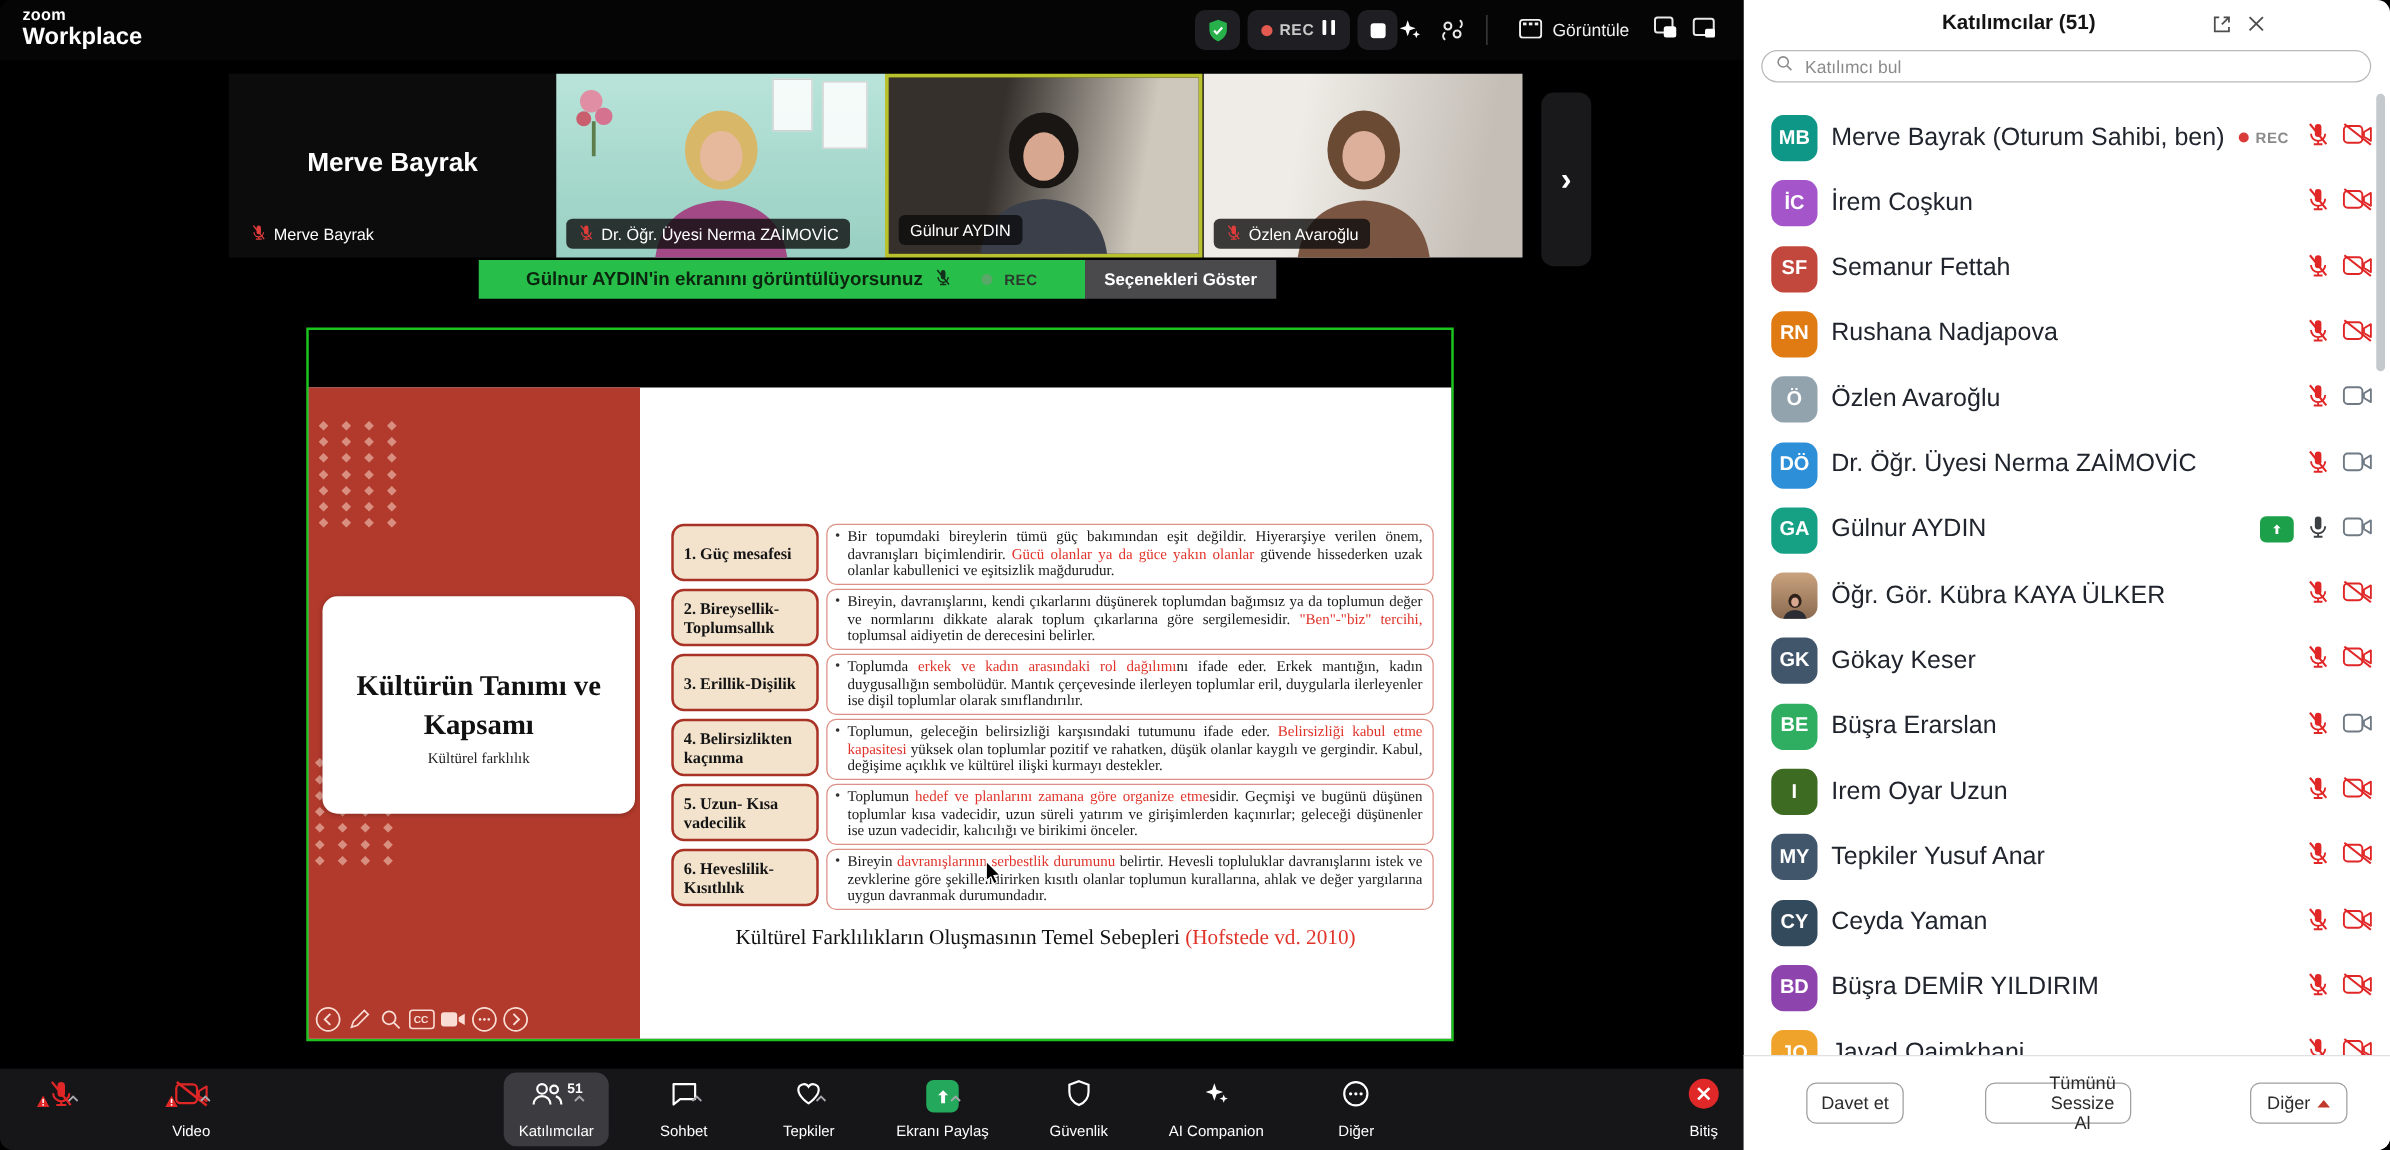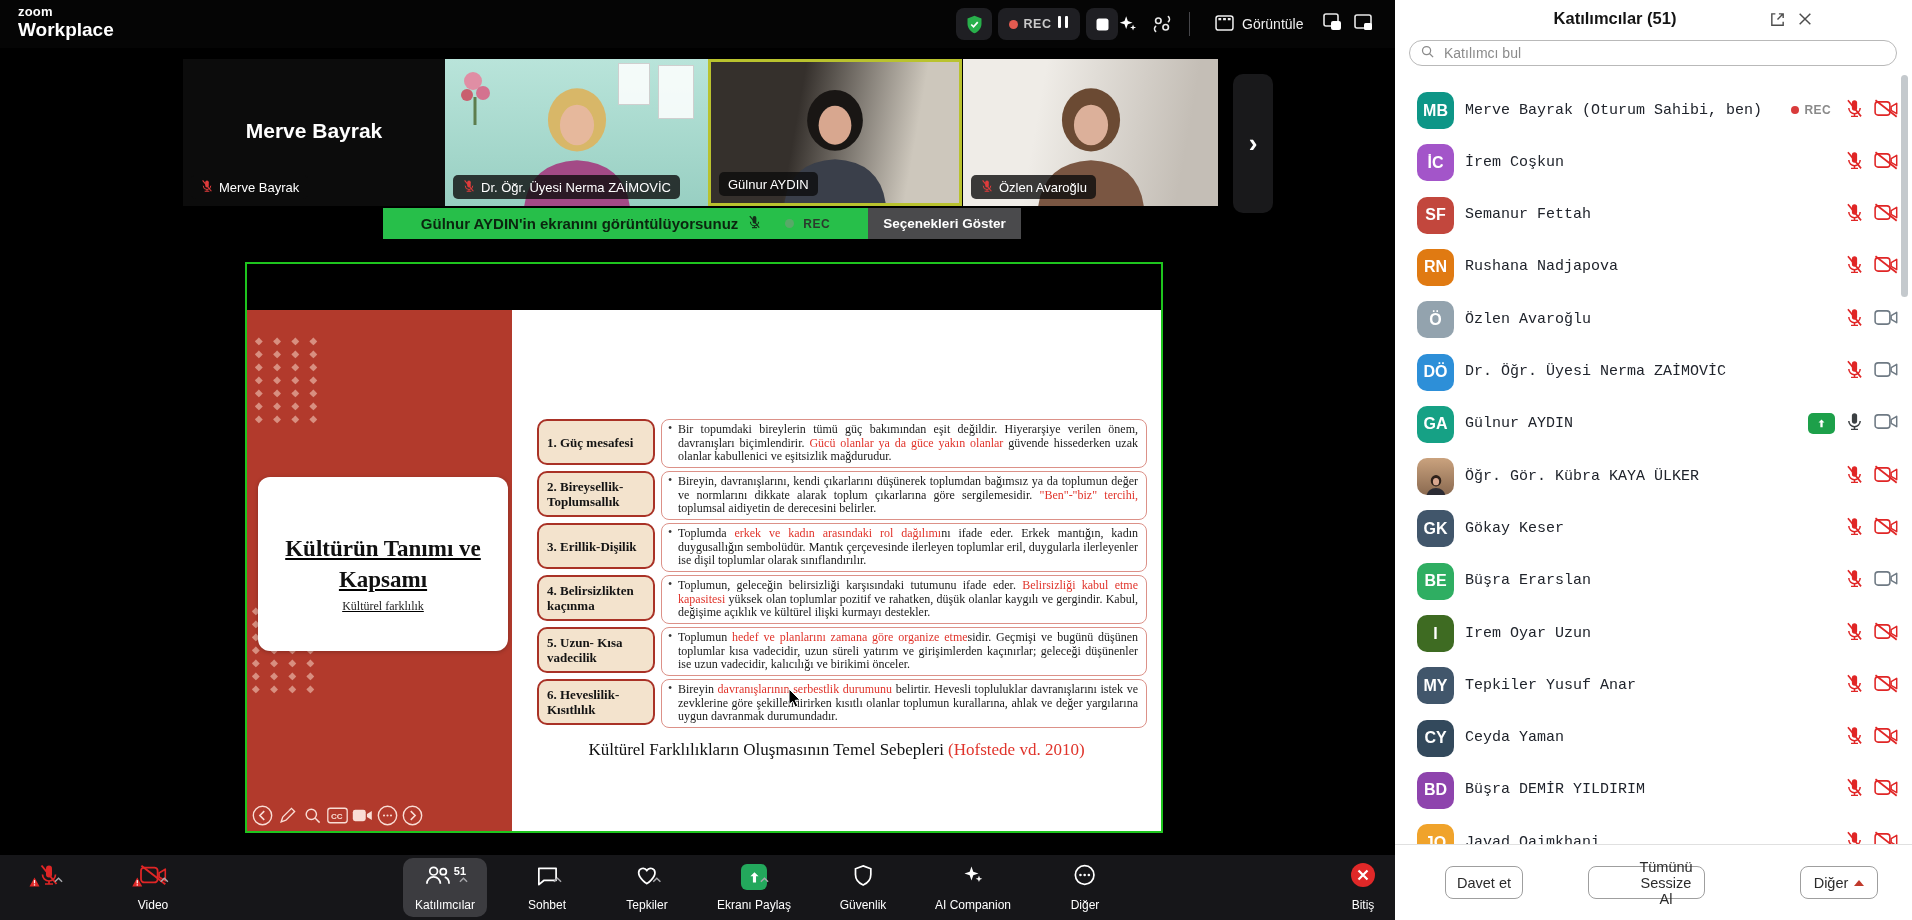--- a/index.html
+++ b/index.html
@@ -1,17 +1,17 @@
 <!DOCTYPE html>
 <html><head>
 <meta charset="utf-8">
 <style>
   html,body{margin:0;padding:0;background:#000;}
   #app{position:relative;width:1912px;height:920px;background:#000;overflow:hidden;
-       font-family:"Liberation Sans",sans-serif;-webkit-font-smoothing:antialiased;}
+       font-family:"Liberation Sans",sans-serif;border-radius:10px;-webkit-font-smoothing:antialiased;}
   
   .topbar{position:absolute;left:0;top:0;width:1395px;height:48px;background:#050505;}
   .logo{position:absolute;left:18px;top:5px;color:#fff;line-height:1;}
   .logo-top{font-size:13px;font-weight:700;letter-spacing:.2px;}
   .logo-bottom{font-size:19px;font-weight:700;margin-top:2px;}
   .tb-pill{position:absolute;top:8px;height:32px;background:#1f1f23;border-radius:8px;
            display:flex;align-items:center;justify-content:center;gap:6px;color:#e8e8e8;}
   .rec-dot{width:9px;height:9px;border-radius:50%;background:#e25a50;display:inline-block;}
   .rec-text{font-size:12.5px;font-weight:700;color:#c9c9c9;letter-spacing:.5px;}
   .tb-divider{position:absolute;left:1189px;top:12px;width:1px;height:24px;background:#46464a;}
@@ -44,21 +44,21 @@
   
   .share-frame{position:absolute;left:245px;top:214px;width:918px;height:571px;
                border:2px solid #1ec41e;box-sizing:border-box;background:#000;}
   .slide{position:absolute;left:0;top:46px;width:914px;height:521px;background:#fff;
          font-family:"Liberation Serif",serif;}
   .slide-red{position:absolute;left:0;top:0;width:265px;height:100%;background:#b23a2c;}
   .diamonds{position:absolute;color:rgba(247,214,198,.55);font-size:10px;line-height:13px;
             letter-spacing:4px;white-space:pre-line;}
   .title-box{position:absolute;left:11px;top:167px;width:250px;height:174px;background:#fff;
              border-radius:12px;box-shadow:0 1px 4px rgba(0,0,0,.25);text-align:center;box-sizing:border-box;
-             padding-top:56px;text-decoration:underline;}
+             padding-top:56px;}
   .slide-title{font-size:23px;font-weight:700;color:#111;line-height:31px;}
   .slide-sub{font-size:12px;color:#222;margin-top:4px;}
   .srow{position:absolute;left:0;width:914px;height:48px;}
   .srow-label{position:absolute;left:290px;top:0;width:118px;height:46px;background:#f3e3cd;
               border:2px solid #a93226;border-radius:10px;box-sizing:border-box;
               display:flex;align-items:center;padding:0 8px;font-size:13px;font-weight:700;color:#141414;
               line-height:15px;}
   .srow-text{position:absolute;left:414px;top:0;width:486px;min-height:44px;background:#fff;
              border:1.5px solid #dc9188;border-radius:8px;box-sizing:border-box;
              padding:3px 8px 3px 16px;font-size:12px;line-height:13.6px;color:#1a1a1a;text-align:justify;}
@@ -91,21 +91,21 @@
   .search{position:absolute;left:14px;top:40px;width:488px;height:26px;border:1px solid #b9b9b9;
           border-radius:14px;box-sizing:border-box;display:flex;align-items:center;padding:0 10px;gap:7px;}
   .search input{border:none;outline:none;flex:1;font-size:14px;color:#0f172a;background:transparent;
                 font-family:"Liberation Sans",sans-serif;}
   .search input::placeholder{color:#8b8b8b;}
   .plist{position:absolute;left:0;top:74px;width:517px;height:771px;overflow:hidden;padding-left:16px;}
   .p-row{position:absolute;left:0;width:517px;height:52px;}
   .avatar{position:absolute;left:22px;top:8px;width:37px;height:37px;border-radius:10px;color:#fff;
           font-size:16px;font-weight:700;display:flex;align-items:center;justify-content:center;overflow:hidden;}
   .p-name{position:absolute;left:70px;top:0;height:52px;display:flex;align-items:center;
-          font-size:15px;color:#20242c;max-width:290px;white-space:nowrap;font-family:Liberation Mono, monospace;}
+          font-size:20px;color:#20242c;max-width:290px;white-space:nowrap;}
   .p-icons{position:absolute;right:14px;top:0;height:52px;display:flex;align-items:center;gap:9px;}
   .rec-ind{display:flex;align-items:center;gap:5px;font-size:12px;font-weight:700;color:#8a8a8a;
            letter-spacing:.4px;margin-right:4px;}
   .rec-ind i{width:8px;height:8px;border-radius:50%;background:#d93b3b;}
   .share-badge{width:27px;height:21px;background:#1da04a;border-radius:5px;display:flex;
                align-items:center;justify-content:center;}
   .pscroll{position:absolute;left:506px;top:75px;width:7px;height:222px;background:#c4c9cd;border-radius:4px;}
   .panel-footer{position:absolute;left:0;bottom:0;width:517px;height:75px;background:#fff;
                 border-top:1px solid #e0e0e0;}
   .pf-btn{position:absolute;top:21px;height:33px;border:1px solid #9f9f9f;border-radius:8px;

